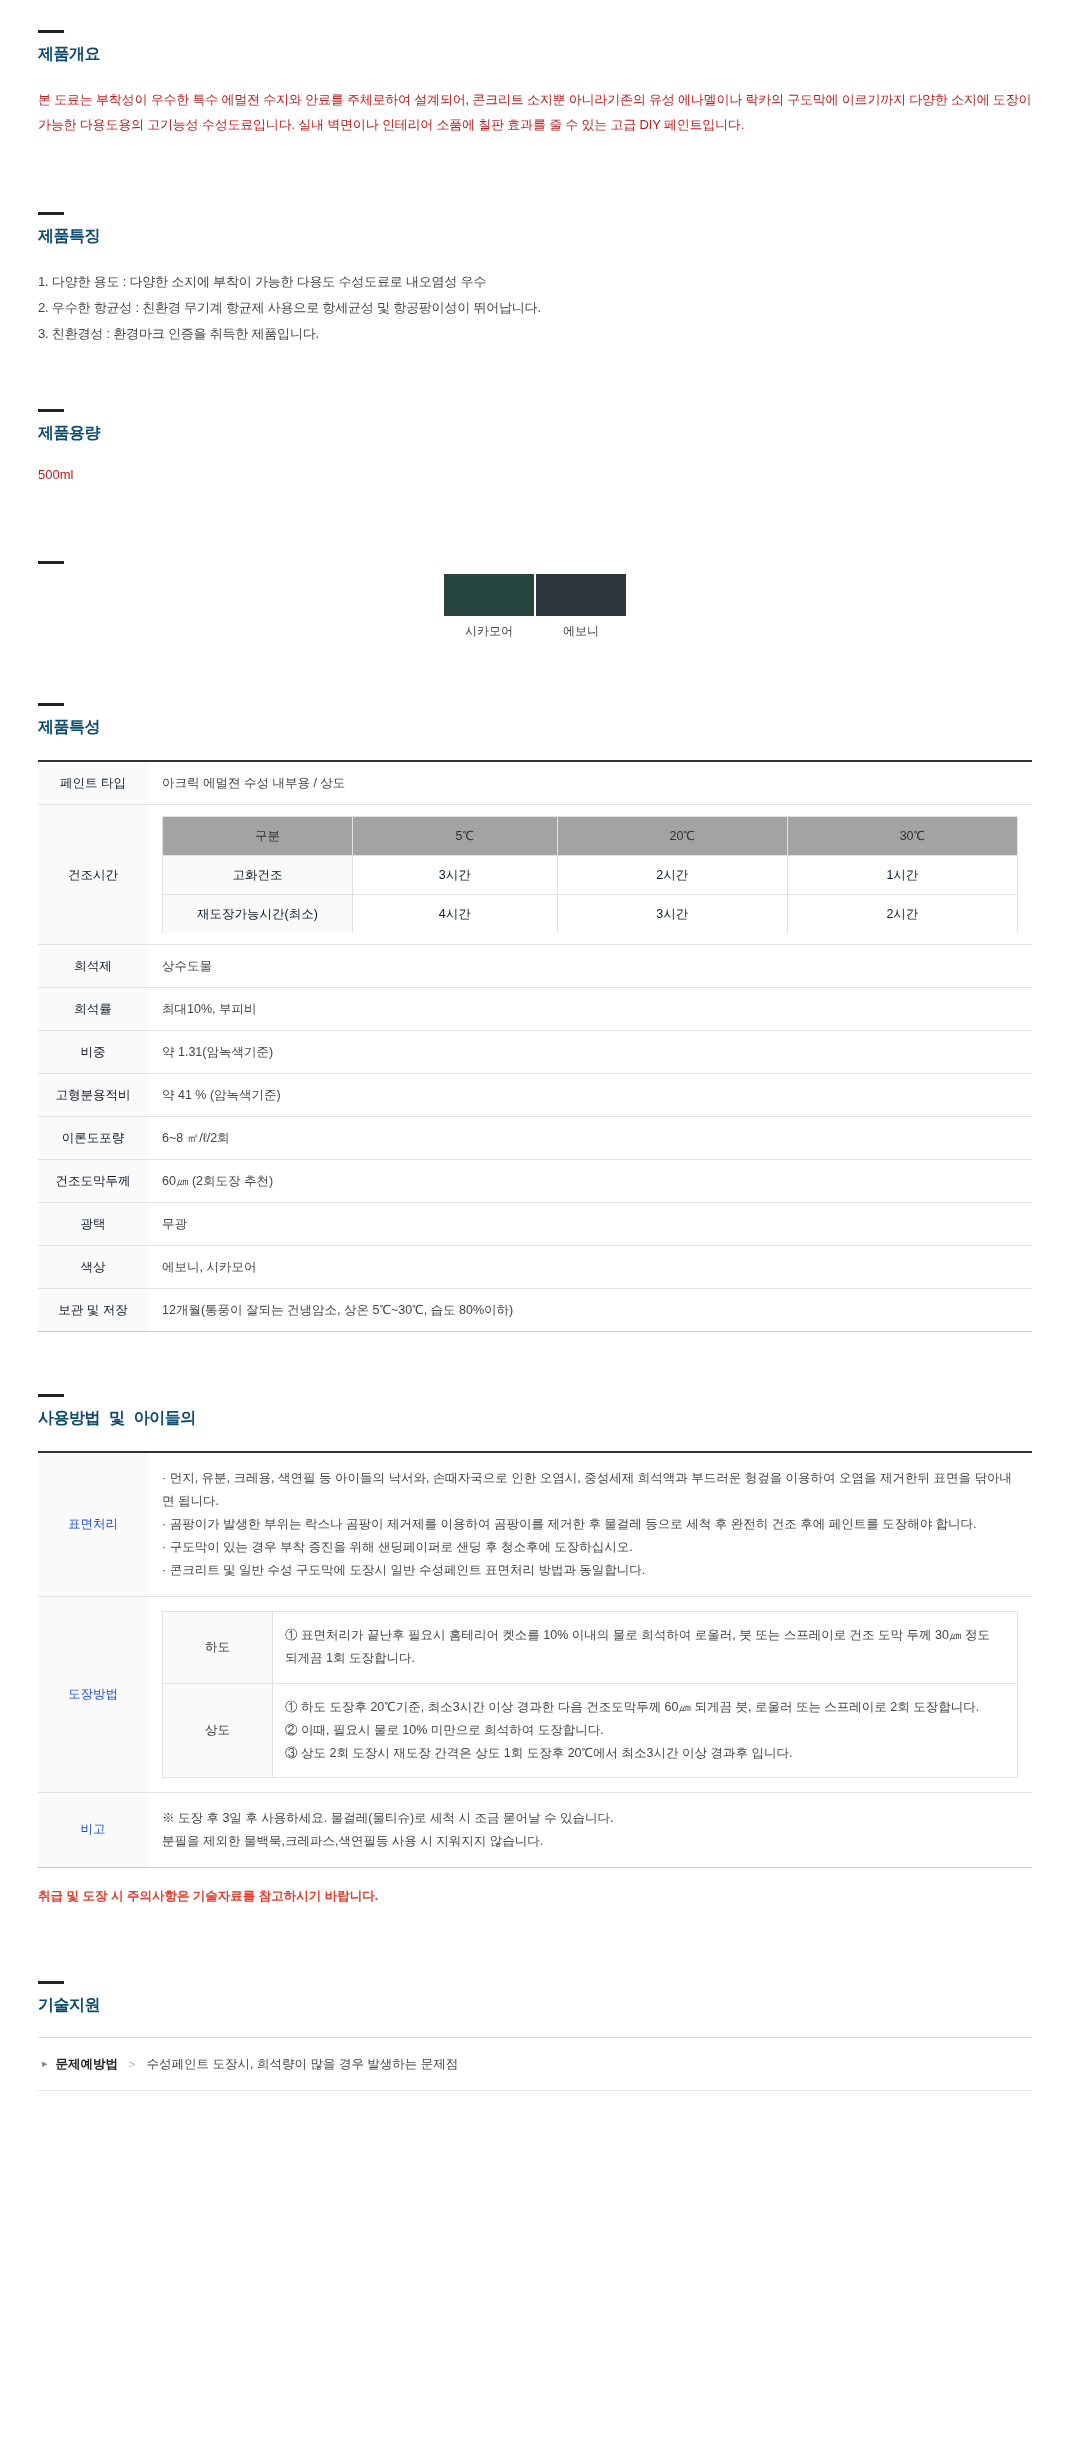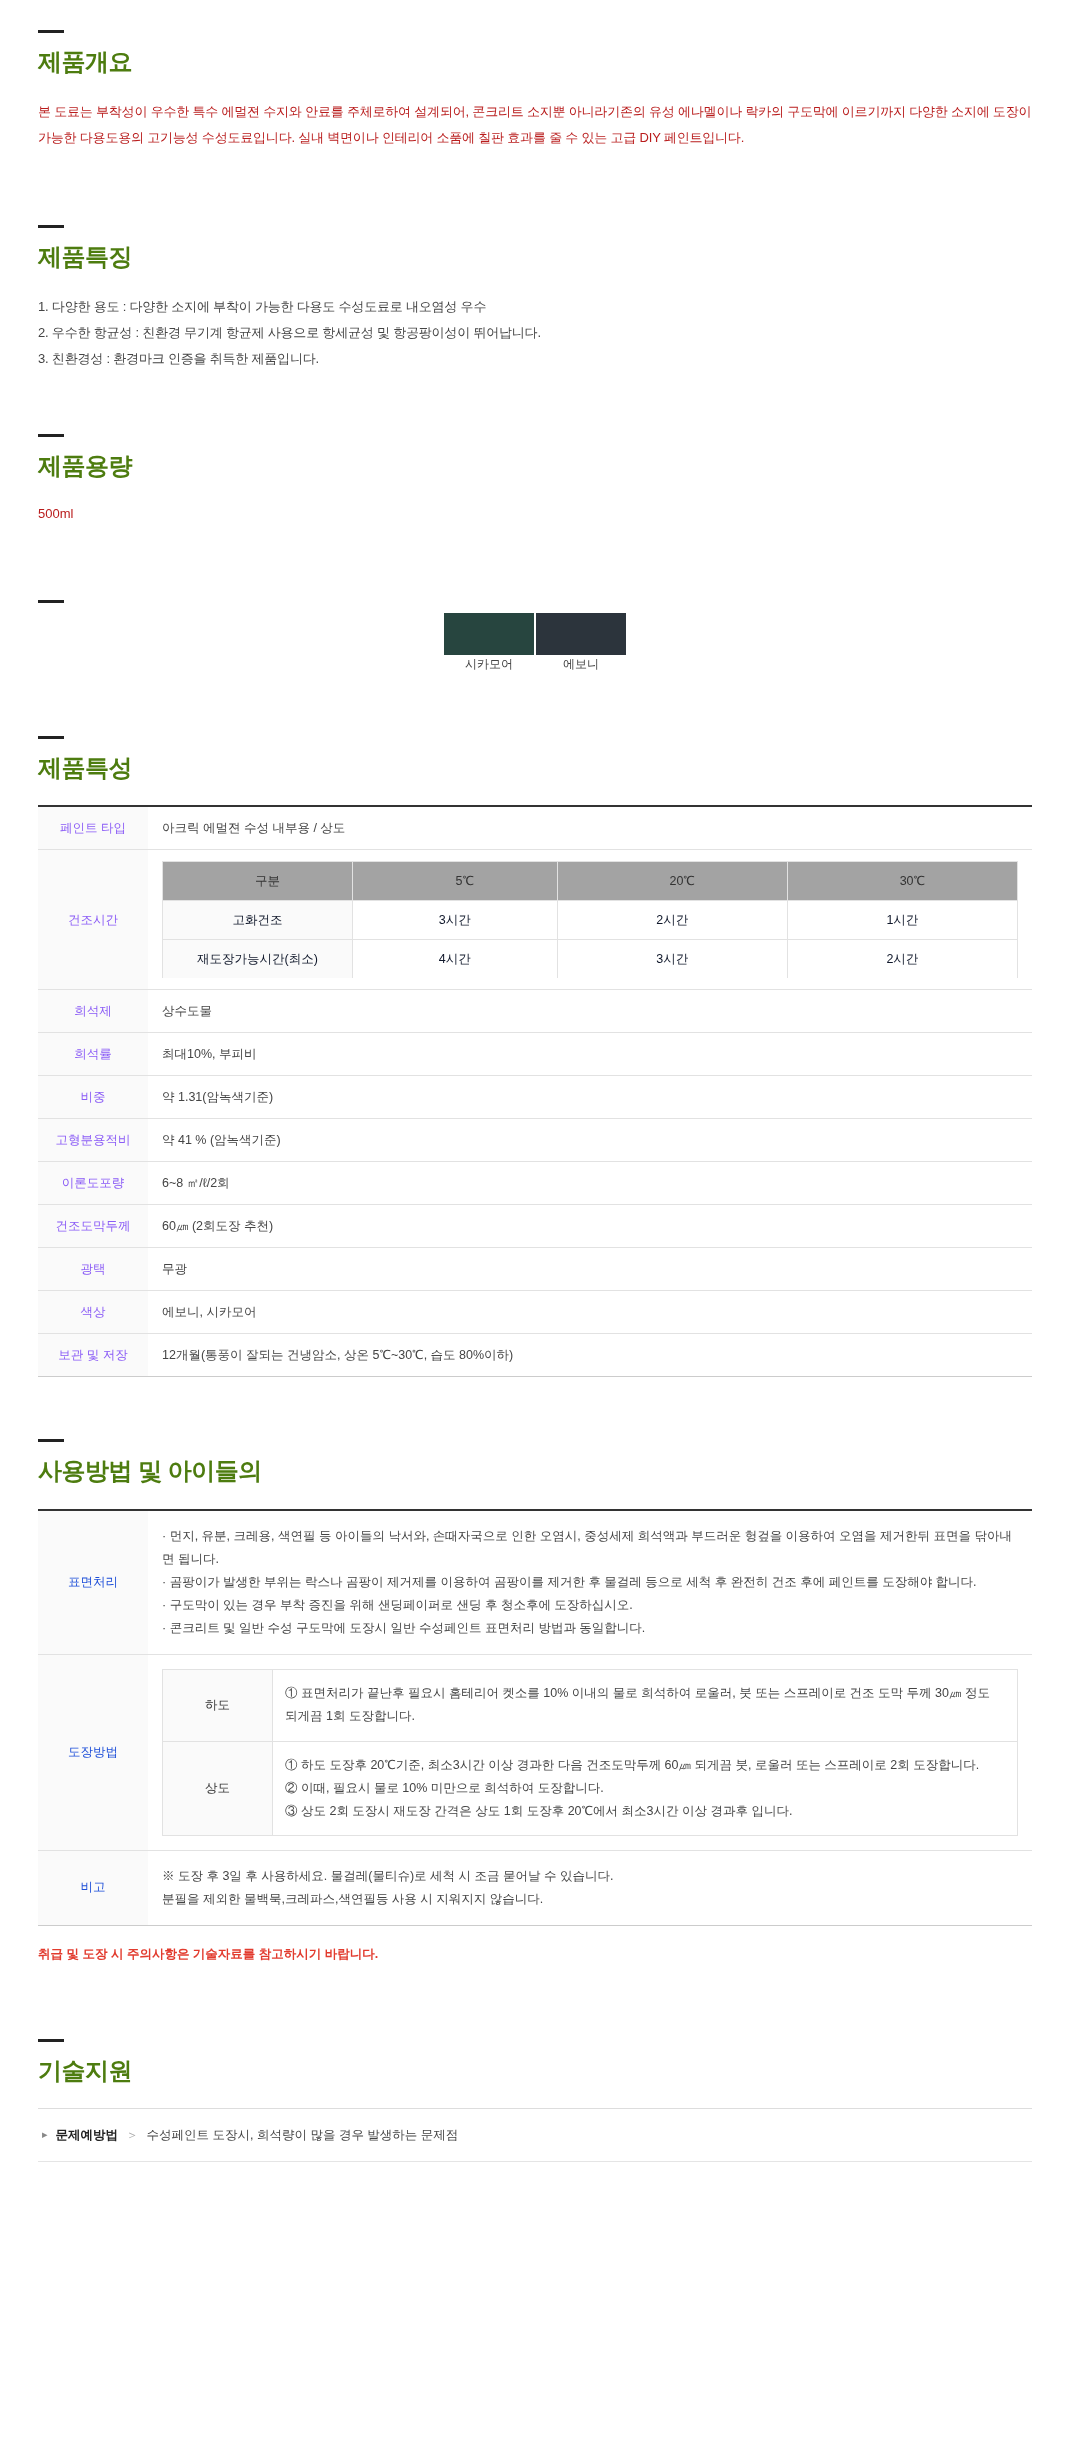--- a/index.html
+++ b/index.html
@@ -21,25 +21,26 @@
     padding: 30px 38px 40px 38px;
   }
   .sec { margin-bottom: 0; }
   .sec-rule {
     width: 26px;
     height: 3px;
     background: #222222;
     margin-bottom: 10px;
   }
   .sec-title {
-    font-size: 24px;
+    font-size: 16px;
     font-weight: bold;
-    color: #4d7c0f;
+    color: #0c4a6e;
     letter-spacing: -0.5px;
     margin: 0 0 18px 0;
+    font-family: Liberation Mono, monospace;
   }
   .body-text {
     font-size: 13px;
     color: #b91c1c;
     line-height: 1.95;
     letter-spacing: -0.2px;
   }
   .gap-lg { height: 62px; }
 
   
@@ -65,42 +66,42 @@
     margin-top: 6px;
   }
   .color-item { width: 90px; text-align: center; }
   .swatch {
     width: 90px;
     height: 42px;
   }
   .swatch-label {
     font-size: 12px;
     color: #444444;
-    margin-top: 0;
+    margin-top: 6px;
   }
 
   
   table.spec {
     width: 100%;
     border-collapse: collapse;
     border-top: 2px solid #333333;
     border-bottom: 1px solid #cccccc;
   }
   table.spec td {
     border-bottom: 1px solid #e2e2e2;
     padding: 11px 14px;
     font-size: 12.5px;
     color: #444444;
     vertical-align: middle;
   }
   table.spec td.th {
     width: 110px;
     text-align: center;
     background: #fafafa;
-    color: #8b5cf6;
+    color: #0f172a;
   }
   table.spec tr:last-child td { border-bottom: none; }
   td.nested-cell { padding: 0 14px 0 14px; }
 
   
   table.dry {
     width: 100%;
     border-collapse: collapse;
     margin: 0;
   }

